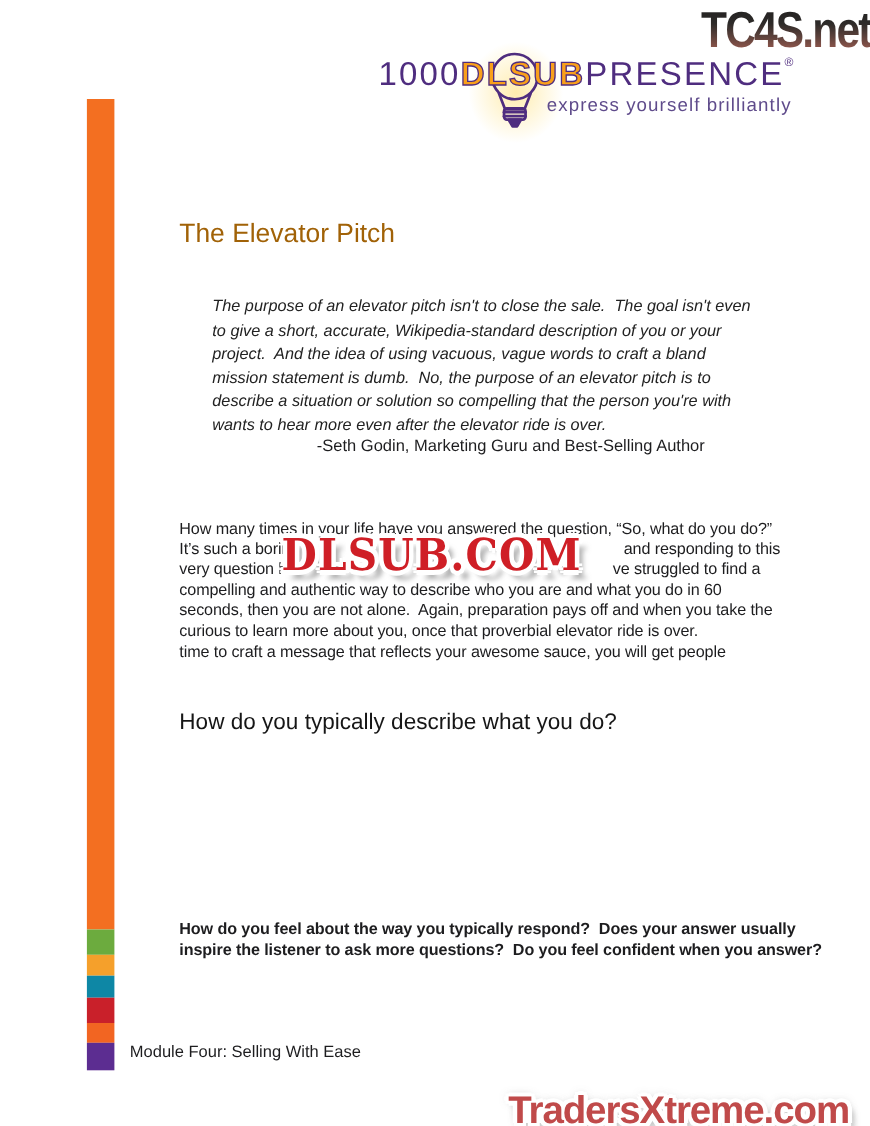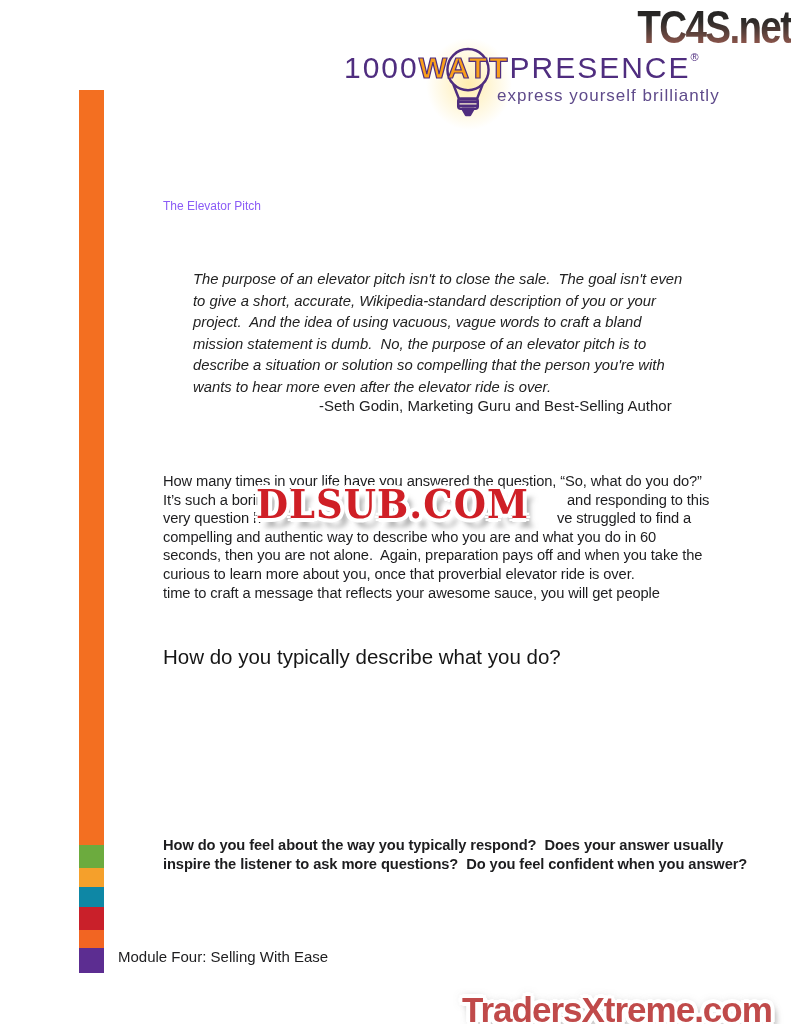--- a/index.html
+++ b/index.html
@@ -35,24 +35,24 @@
     font-size:30px; letter-spacing:2px; color:#4f2d7f; white-space:pre;
   }
   .logo-watt { font-weight:bold; color:#f9a01b; -webkit-text-stroke:1.2px #4f2d7f; }
   .logo-reg { font-size:11px; letter-spacing:0; vertical-align:super; position:relative; top:-6px; }
   .logo-tagline {
     position:absolute; left:497px; top:86px;
     font-size:17px; letter-spacing:1px; color:#5f4b8b; white-space:pre;
   }
 
   
-  .doc-title { position:absolute; left:163px; top:199px; font-size:12px; color:#8b5cf6; white-space:pre; }
+  .doc-title { position:absolute; left:163px; top:199px; font-size:24px; color:#a16207; white-space:pre; }
   .quote { position:absolute; left:193px; top:269px; font-style:italic; font-size:14.8px; color:#222; }
   .quote .ln { white-space:pre; line-height:21.6px; }
-  .attribution { position:absolute; left:288px; top:397px; font-size:15px; white-space:pre;margin-left:31px; }
+  .attribution { position:absolute; left:288px; top:397px; font-size:15px; white-space:pre; }
 
   .para1 { position:absolute; left:163px; top:472px; font-size:14.7px; letter-spacing:-0.1px; }
   .para1 .ln { white-space:pre; line-height:18.6px; position:relative; }
   .para1 .frag-right { position:absolute; white-space:pre;margin-left:30px; }
   .fr2 { left:374px; } .fr3 { left:364px; }
 
   .heading2 { position:absolute; left:163px; top:645px; font-size:20.5px; color:#161616; white-space:pre; }
 
   .para2 { position:absolute; left:163px; top:836px; font-size:14.7px; letter-spacing:-0.1px;font-weight:bold; }
   .para2 .ln { white-space:pre; line-height:19.3px; }
@@ -98,21 +98,21 @@
 <svg class="bulb" viewBox="0 0 54 70">
   <g fill="none" stroke="#4f2d7f" stroke-width="2.4" stroke-linejoin="round" stroke-linecap="round">
     <circle cx="27" cy="23" r="20"></circle>
     <path d="M13 38 L 18.5 52 L 35.5 52 L 41 38"></path>
     <rect x="17.5" y="51" width="19" height="10" rx="2.5"></rect>
     <line x1="17.5" y1="54.5" x2="36.5" y2="54.5"></line>
     <line x1="17.5" y1="58" x2="36.5" y2="58"></line>
     <path d="M21.5 61 L 32.5 61 L 29 67 L 25 67 Z" fill="#4f2d7f"></path>
   </g>
 </svg>
-<div class="logo-row"><span>1000</span><span class="logo-watt">WATT</span><span>PRESENCE</span><span class="logo-reg">®</span></div>
+<div class="logo-row"><span>1000</span><span class="logo-watt">DLSUB</span><span>PRESENCE</span><span class="logo-reg">®</span></div>
 <div class="logo-tagline">express yourself brilliantly</div>
 
 <div class="doc-title">The Elevator Pitch</div>
 
 <div class="quote">
   <div class="ln">The purpose of an elevator pitch isn't to close the sale.  The goal isn't even</div>
   <div class="ln">to give a short, accurate, Wikipedia-standard description of you or your</div>
   <div class="ln">project.  And the idea of using vacuous, vague words to craft a bland</div>
   <div class="ln">mission statement is dumb.  No, the purpose of an elevator pitch is to</div>
   <div class="ln">describe a situation or solution so compelling that the person you're with</div>

